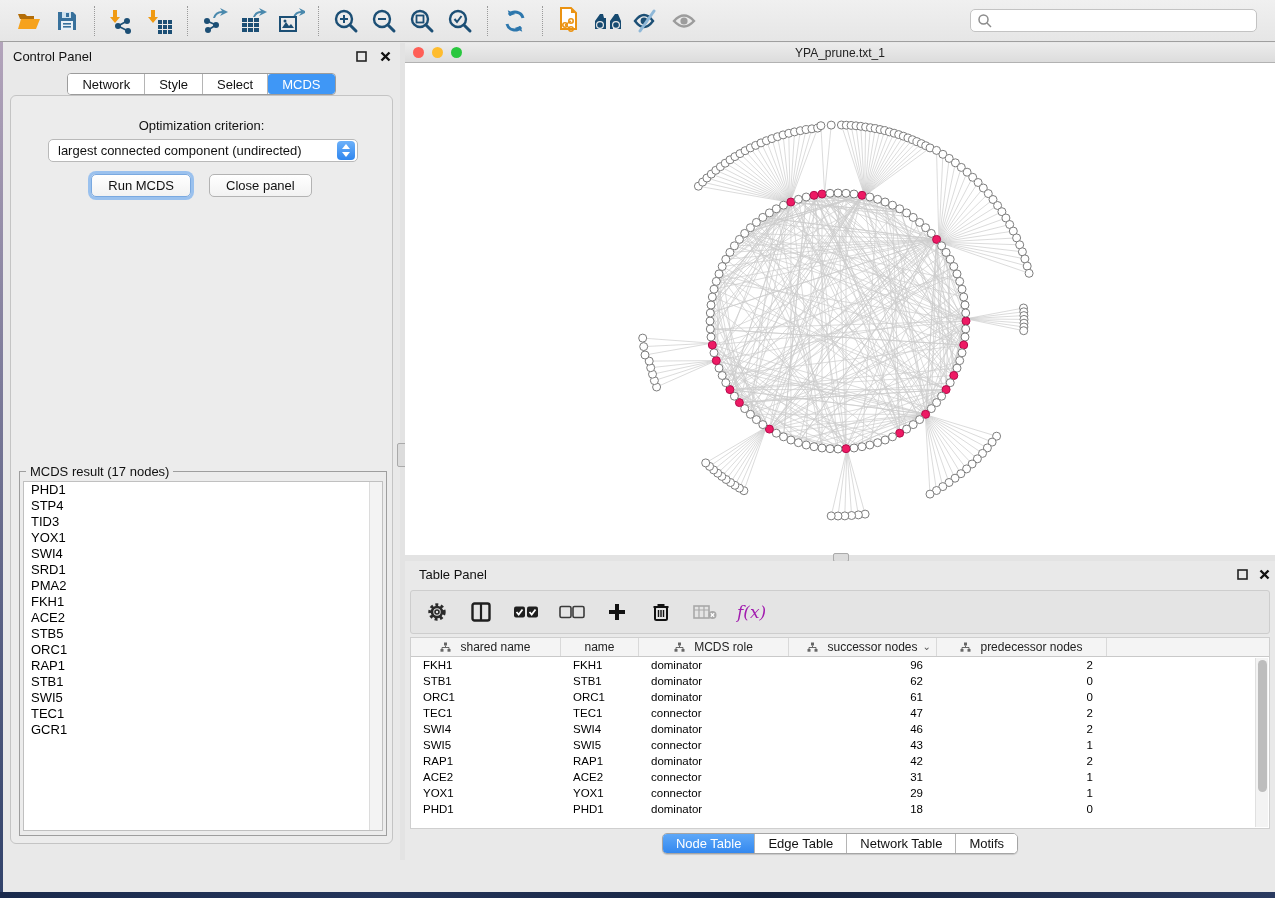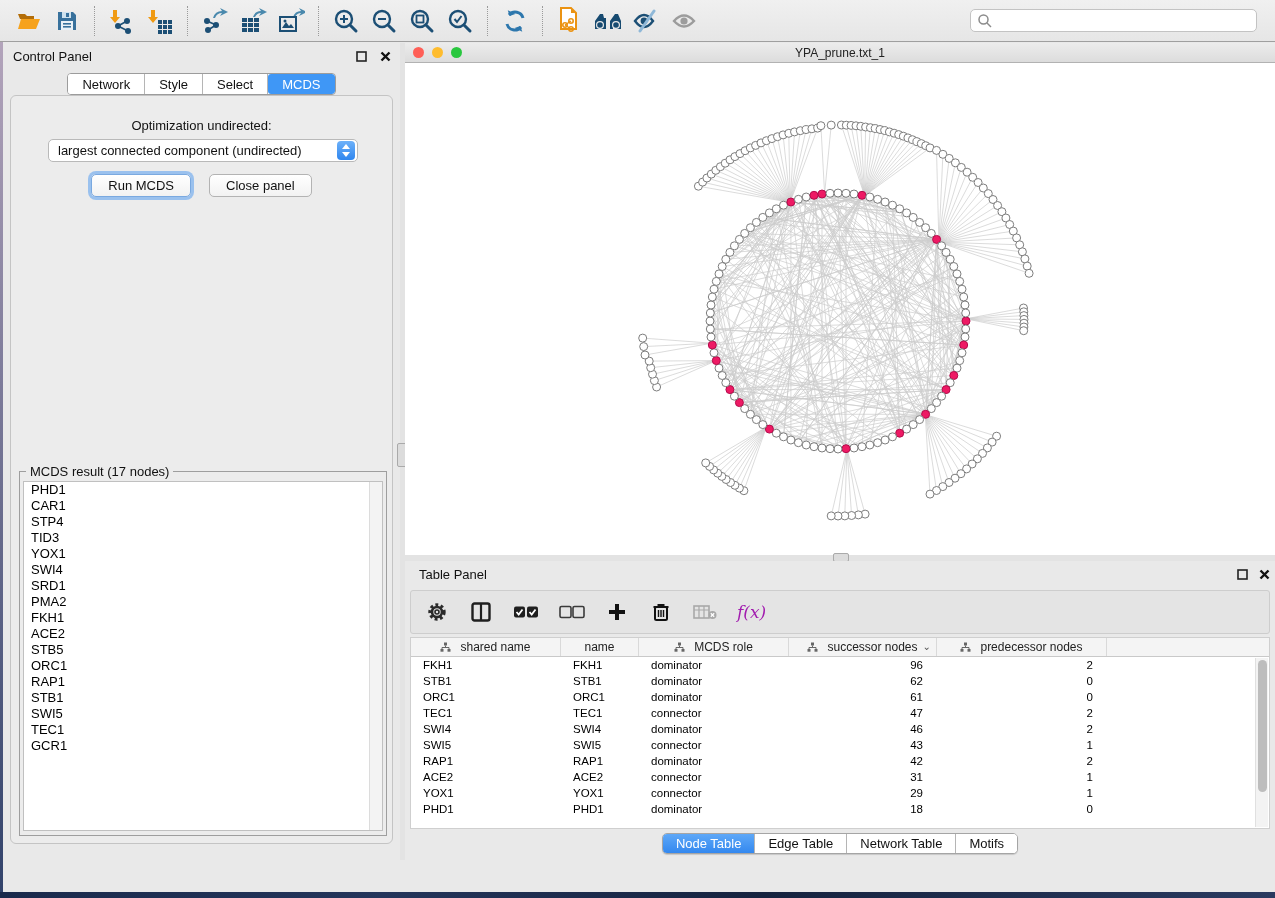--- a/index.html
+++ b/index.html
@@ -291,35 +291,34 @@
     </div>
     <div class="seg-bar">
         <div class="seg-group" id="ctl-tabs">
           <div class="seg">Network</div>
           <div class="seg">Style</div>
           <div class="seg">Select</div>
           <div class="seg active">MCDS</div>
         </div>
       </div>
     <div class="tab-pane">
-      <div class="opt-label">Optimization undirected:</div>
+      <div class="opt-label">Optimization criterion:</div>
       <div class="dropdown">
         <span class="dd-text">largest connected component (undirected)</span>
         <span class="dd-stepper"></span>
       </div>
       <div class="btn-row">
         <button class="mac-btn focused">Run MCDS</button>
         <button class="mac-btn">Close panel</button>
       </div>
       <fieldset class="mcds-box">
         <legend>MCDS result (17 nodes)</legend>
         <div class="mcds-list">
           <div id="mcds-list">
               <div class="mcds-item">PHD1</div>
-              <div class="mcds-item">CAR1</div>
               <div class="mcds-item">STP4</div>
               <div class="mcds-item">TID3</div>
               <div class="mcds-item">YOX1</div>
               <div class="mcds-item">SWI4</div>
               <div class="mcds-item">SRD1</div>
               <div class="mcds-item">PMA2</div>
               <div class="mcds-item">FKH1</div>
               <div class="mcds-item">ACE2</div>
               <div class="mcds-item">STB5</div>
               <div class="mcds-item">ORC1</div>

